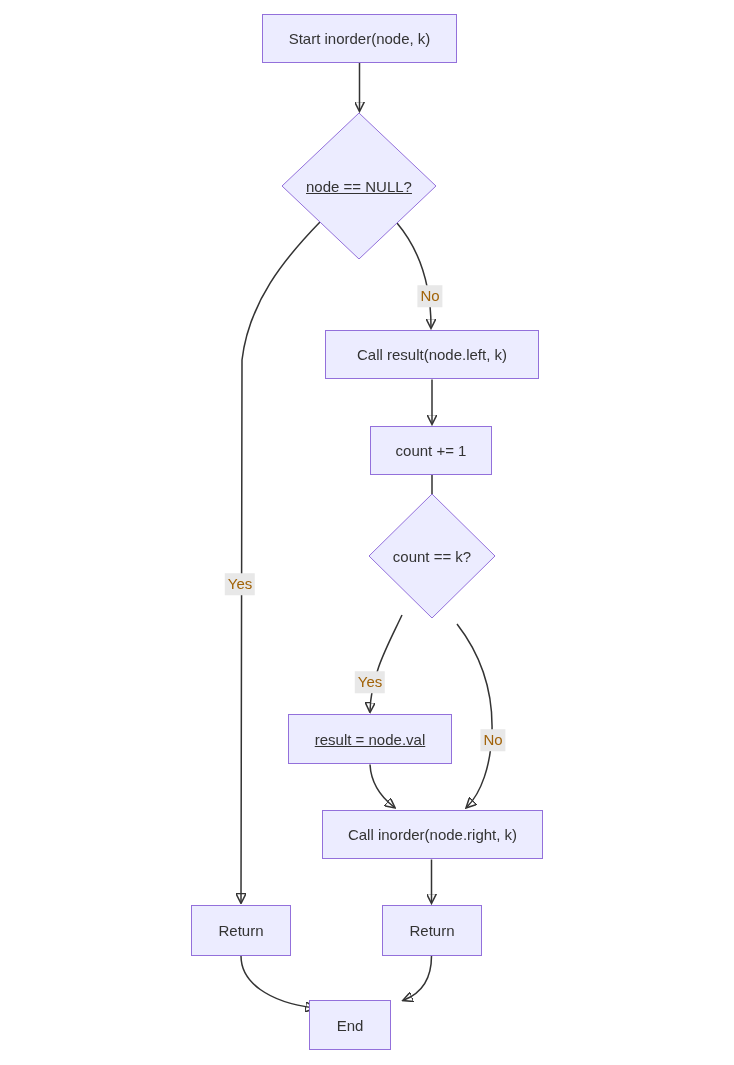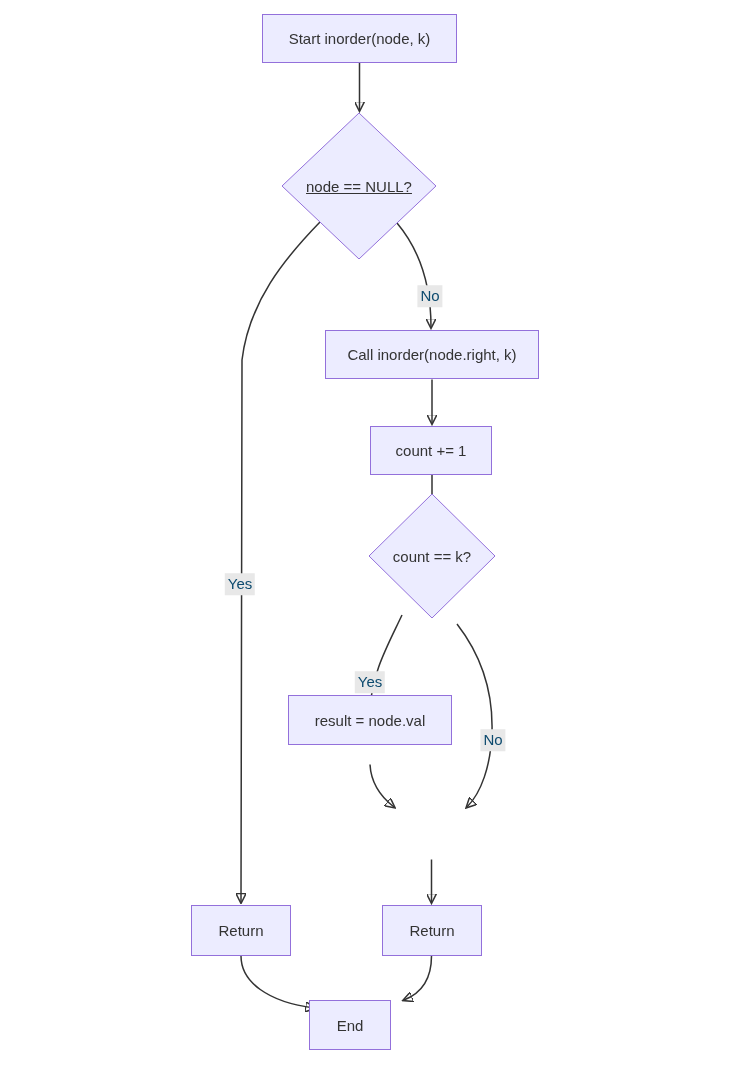--- a/index.html
+++ b/index.html
@@ -60,21 +60,21 @@
   }
   .node .label {
     position: relative;
     z-index: 2;
     padding: 0 4px;
   }
   .edge-label {
     position: absolute;
     transform: translate(-50%, -50%);
     background: #e8e8e8;
-    color: #0c4a6e;
+    color: #a16207;
     font-size: 15px;
     line-height: 1.3;
     padding: 1px 3px;
     z-index: 3;
     white-space: nowrap;
   }
 </style>
 </head>
 <body>
 
@@ -104,38 +104,41 @@
   </div>
 
   <div class="node diamond" style="left:282px; top:113px; width:154px; height:146px;text-decoration:underline;">
     <svg class="diamond-shape" viewBox="0 0 100 100" preserveAspectRatio="none" xmlns="http://www.w3.org/2000/svg">
       <polygon points="50,0 100,50 50,100 0,50"></polygon>
     </svg>
     <span class="label">node == NULL?</span>
   </div>
 
   <div class="node rect" style="left:325px; top:330px; width:214px; height:49px;">
-    <span class="label">Call inorder(node.right, k)</span>
+    <span class="label">Call result(node.left, k)</span>
   </div>
 
   <div class="node rect" style="left:370px; top:426px; width:122px; height:49px;">
     <span class="label">count += 1</span>
   </div>
 
   <div class="node diamond" style="left:369px; top:494px; width:126px; height:124px;">
     <svg class="diamond-shape" viewBox="0 0 100 100" preserveAspectRatio="none" xmlns="http://www.w3.org/2000/svg">
       <polygon points="50,0 100,50 50,100 0,50"></polygon>
     </svg>
     <span class="label">count == k?</span>
   </div>
 
-  <div class="node rect" style="left:288px; top:695px; width:164px; height:50px;">
+  <div class="node rect" style="left:288px; top:714px; width:164px; height:50px;text-decoration:underline;">
     <span class="label">result = node.val</span>
   </div>
 
+  <div class="node rect" style="left:322px; top:810px; width:221px; height:49px;">
+    <span class="label">Call inorder(node.right, k)</span>
+  </div>
 
   <div class="node rect" style="left:191px; top:905px; width:100px; height:51px;">
     <span class="label">Return</span>
   </div>
 
   <div class="node rect" style="left:382px; top:905px; width:100px; height:51px;">
     <span class="label">Return</span>
   </div>
 
   <div class="node rect" style="left:309px; top:1000px; width:82px; height:50px;">

